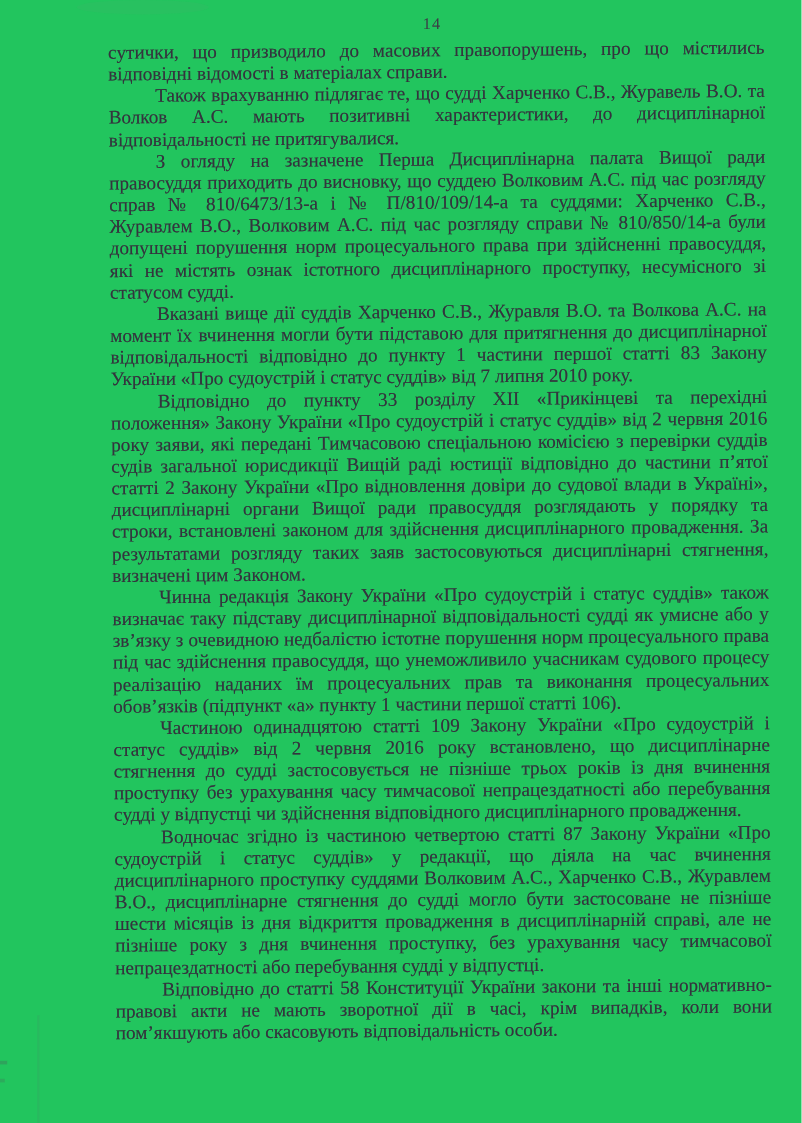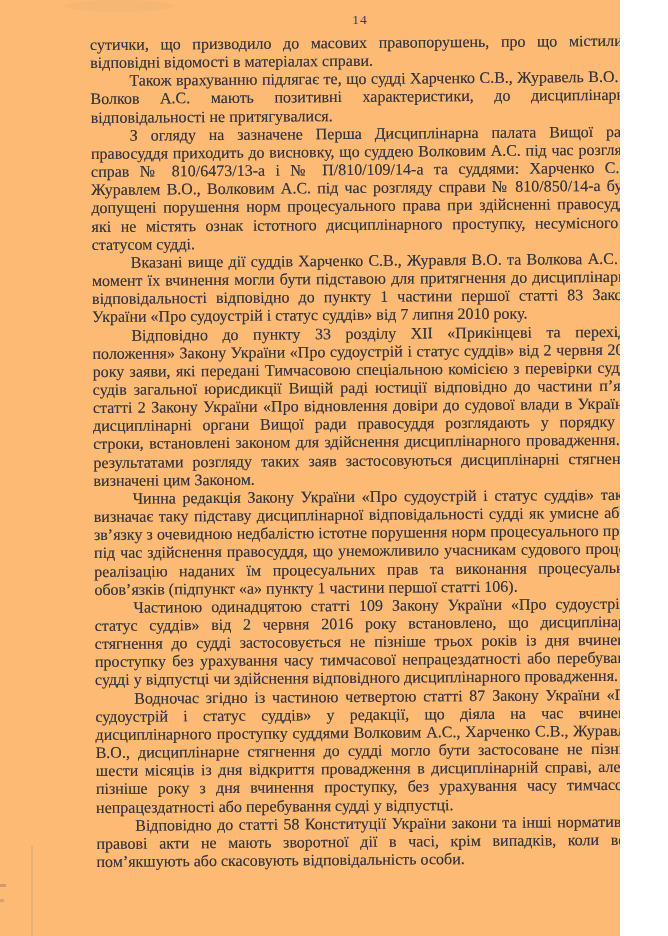--- a/index.html
+++ b/index.html
@@ -2,23 +2,23 @@
 <html><head>
 <meta charset="utf-8">
 <style>
   html, body {
     margin: 0;
     padding: 0;
     background: #ffffff;
   }
   .page {
     position: relative;
-    width: 620px;
+    width: 668px;
     height: 936px;
-    background: #fdba74;
+    background: #22c55e;
     overflow: hidden;
     font-family: "Liberation Serif", "DejaVu Serif", serif;
   }
   .page-number {
     position: absolute;
     top: 12px;
     left: 260px;
     width: 200px;
     text-align: center;
     font-size: 13.5px;

